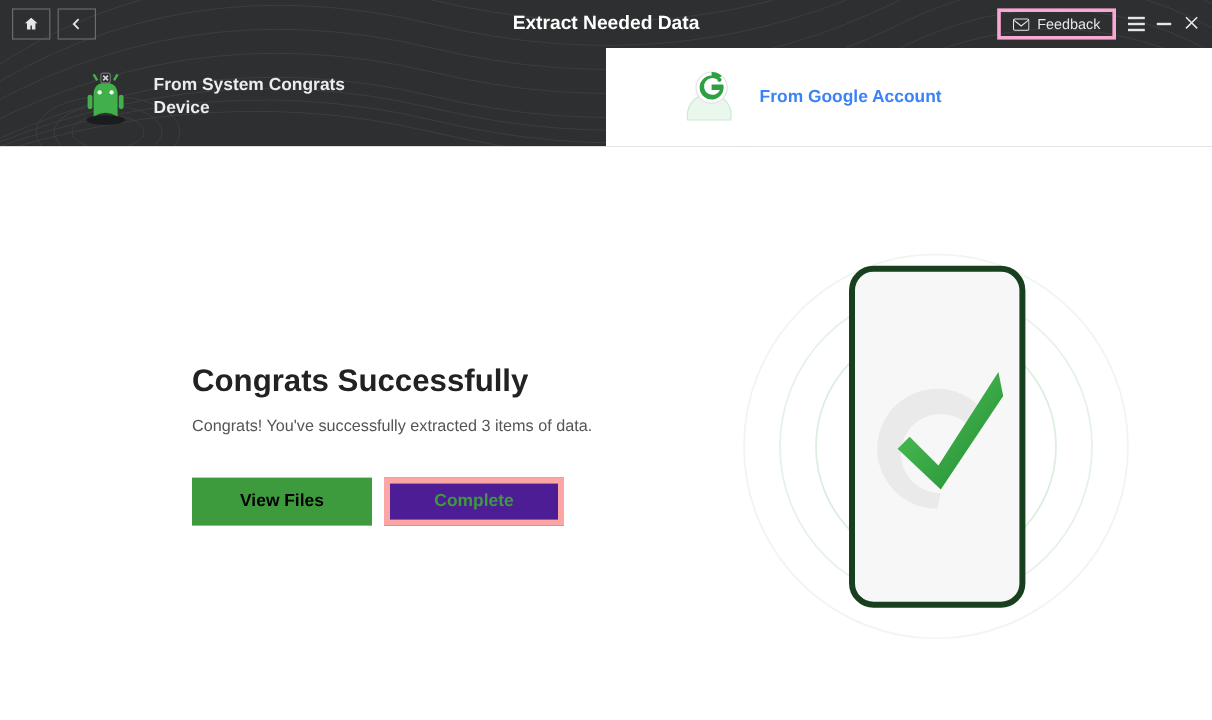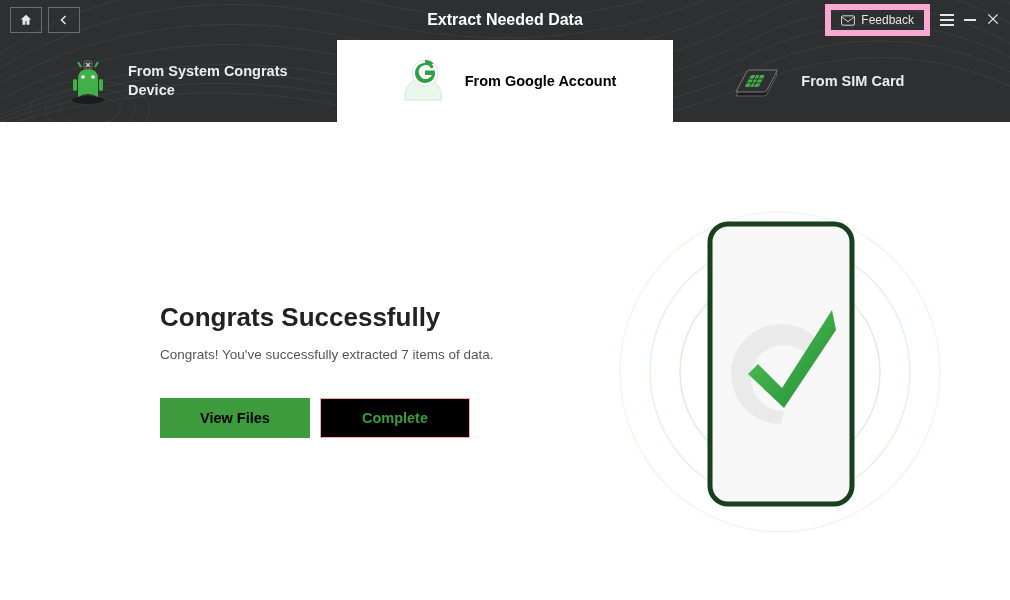--- a/index.html
+++ b/index.html
@@ -52,21 +52,21 @@
       pointer-events: none;
     }
     .win-controls {
       margin-left: auto;
       display: flex;
       align-items: center;
       gap: 10px;
       color: #e5e6e6;
     }
     .feedback-btn {
-      border: 6px solid #f9a8d4;
+      border: 3px solid #f9a8d4;
       padding: 3px 10px;
       display: flex; align-items: center; gap: 6px;
       font-size: 12px;
       cursor: pointer;
     }
     .hamburger { display: flex; flex-direction: column; gap: 3px; cursor: pointer; }
     .hamburger span { width: 14px; height: 2px; background: #e5e6e6; }
     .minimize-icon { width: 12px; height: 2px; background: #e5e6e6; cursor: pointer; }
     .close-x { font-size: 18px; cursor: pointer; line-height: 1; color: #e5e6e6; font-weight: 300; }
 
@@ -82,21 +82,21 @@
       display: flex;
       align-items: center;
       justify-content: flex-start;
       gap: 14px;
       padding: 0 32px 0 62px;
       cursor: pointer;
     }
     .tab-icon { width: 52px; height: 48px; display:flex; align-items:center; justify-content:center; flex-shrink:0; }
     .tab-label { font-weight: 700; font-size: 14.5px; color: #ececec; max-width: 180px; line-height: 1.3; }
     .tab.active { background: #fff; }
-    .tab.active .tab-label { color: #000000; text-align: center; }
+    .tab.active .tab-label { color: #3b82f6; text-align: center; }
 
     
     .main {
       flex: 1;
       position: relative;
       background: #fff;
     }
     .content-left {
       position: absolute;
       left: 160px;
@@ -115,21 +115,21 @@
       margin-bottom: 36px;
     }
     .btn-row { display: flex; gap: 10px; }
     .btn {
       width: 150px; height: 40px;
       display: flex; align-items: center; justify-content: center;
       font-weight: 700; font-size: 14.5px;
       cursor: pointer;
     }
     .btn-primary { background: #3d9a3d; color: #000000; }
-    .btn-secondary { background: #000000; color: #3d9a3d; border: 1px solid #fca5a5; }
+    .btn-secondary { background: #4c1d95; color: #3d9a3d; border: 5px solid #fca5a5; }
 
     .illus {
       position: absolute;
       right: 60px;
       top: 70px;
       width: 340px;
       height: 340px;
     }
   </style>
 </head>
@@ -213,43 +213,27 @@
           <svg width="52" height="50" viewBox="0 0 52 50">
             <path d="M6 44 Q4 28 20 22 Q26 20 32 24 Q44 30 42 44 Z" fill="#e9f7ec" stroke="#cfe9d4"></path>
             <circle cx="26" cy="17" r="13" fill="#fff" stroke="#e2e2e2"></circle>
             <path d="M26 7 a10 10 0 1 0 9.7 7.5 L26 14.5 L26 19 L33 19 a7 7 0 1 1 -2.3 -8.7 L34.5 7.3 A12 12 0 0 0 26 4" fill="#2ea043"></path>
             <circle cx="32.5" cy="10.5" r="1.8" fill="#2ea043"></circle>
           </svg>
         </div>
         <div class="tab-label">From Google Account</div>
       </div>
 
-      <div class="tab">
-        <div class="tab-icon">
-          <svg width="50" height="46" viewBox="0 0 50 46">
-            <g transform="skewX(-28) translate(14 0)">
-              <rect x="6" y="16" width="30" height="22" rx="2" fill="#1b1c1d" stroke="#5d5f60"></rect>
-              <rect x="4" y="12" width="30" height="22" rx="2" fill="#2d2f30" stroke="#7a7c7d"></rect>
-              <rect x="10" y="17" width="14" height="12" rx="1.5" fill="#42b04a"></rect>
-              <line x1="10" y1="21" x2="24" y2="21" stroke="#2d2f30" stroke-width="1"></line>
-              <line x1="10" y1="25" x2="24" y2="25" stroke="#2d2f30" stroke-width="1"></line>
-              <line x1="15" y1="17" x2="15" y2="29" stroke="#2d2f30" stroke-width="1"></line>
-              <line x1="19" y1="17" x2="19" y2="29" stroke="#2d2f30" stroke-width="1"></line>
-            </g>
-          </svg>
-        </div>
-        <div class="tab-label">From SIM Card</div>
-      </div>
     </div>
   </div>
 
   <div class="main">
     <div class="content-left">
       <div class="heading">Congrats Successfully</div>
-      <div class="subtext">Congrats! You've successfully extracted 7 items of data.</div>
+      <div class="subtext">Congrats! You've successfully extracted 3 items of data.</div>
       <div class="btn-row">
         <div class="btn btn-primary">View Files</div>
         <div class="btn btn-secondary">Complete</div>
       </div>
     </div>
 
     <div class="illus">
       <svg width="340" height="340" viewBox="0 0 340 340">
 
         <circle cx="170" cy="180" r="160" fill="none" stroke="#eef6ef" stroke-width="1.5"></circle>

